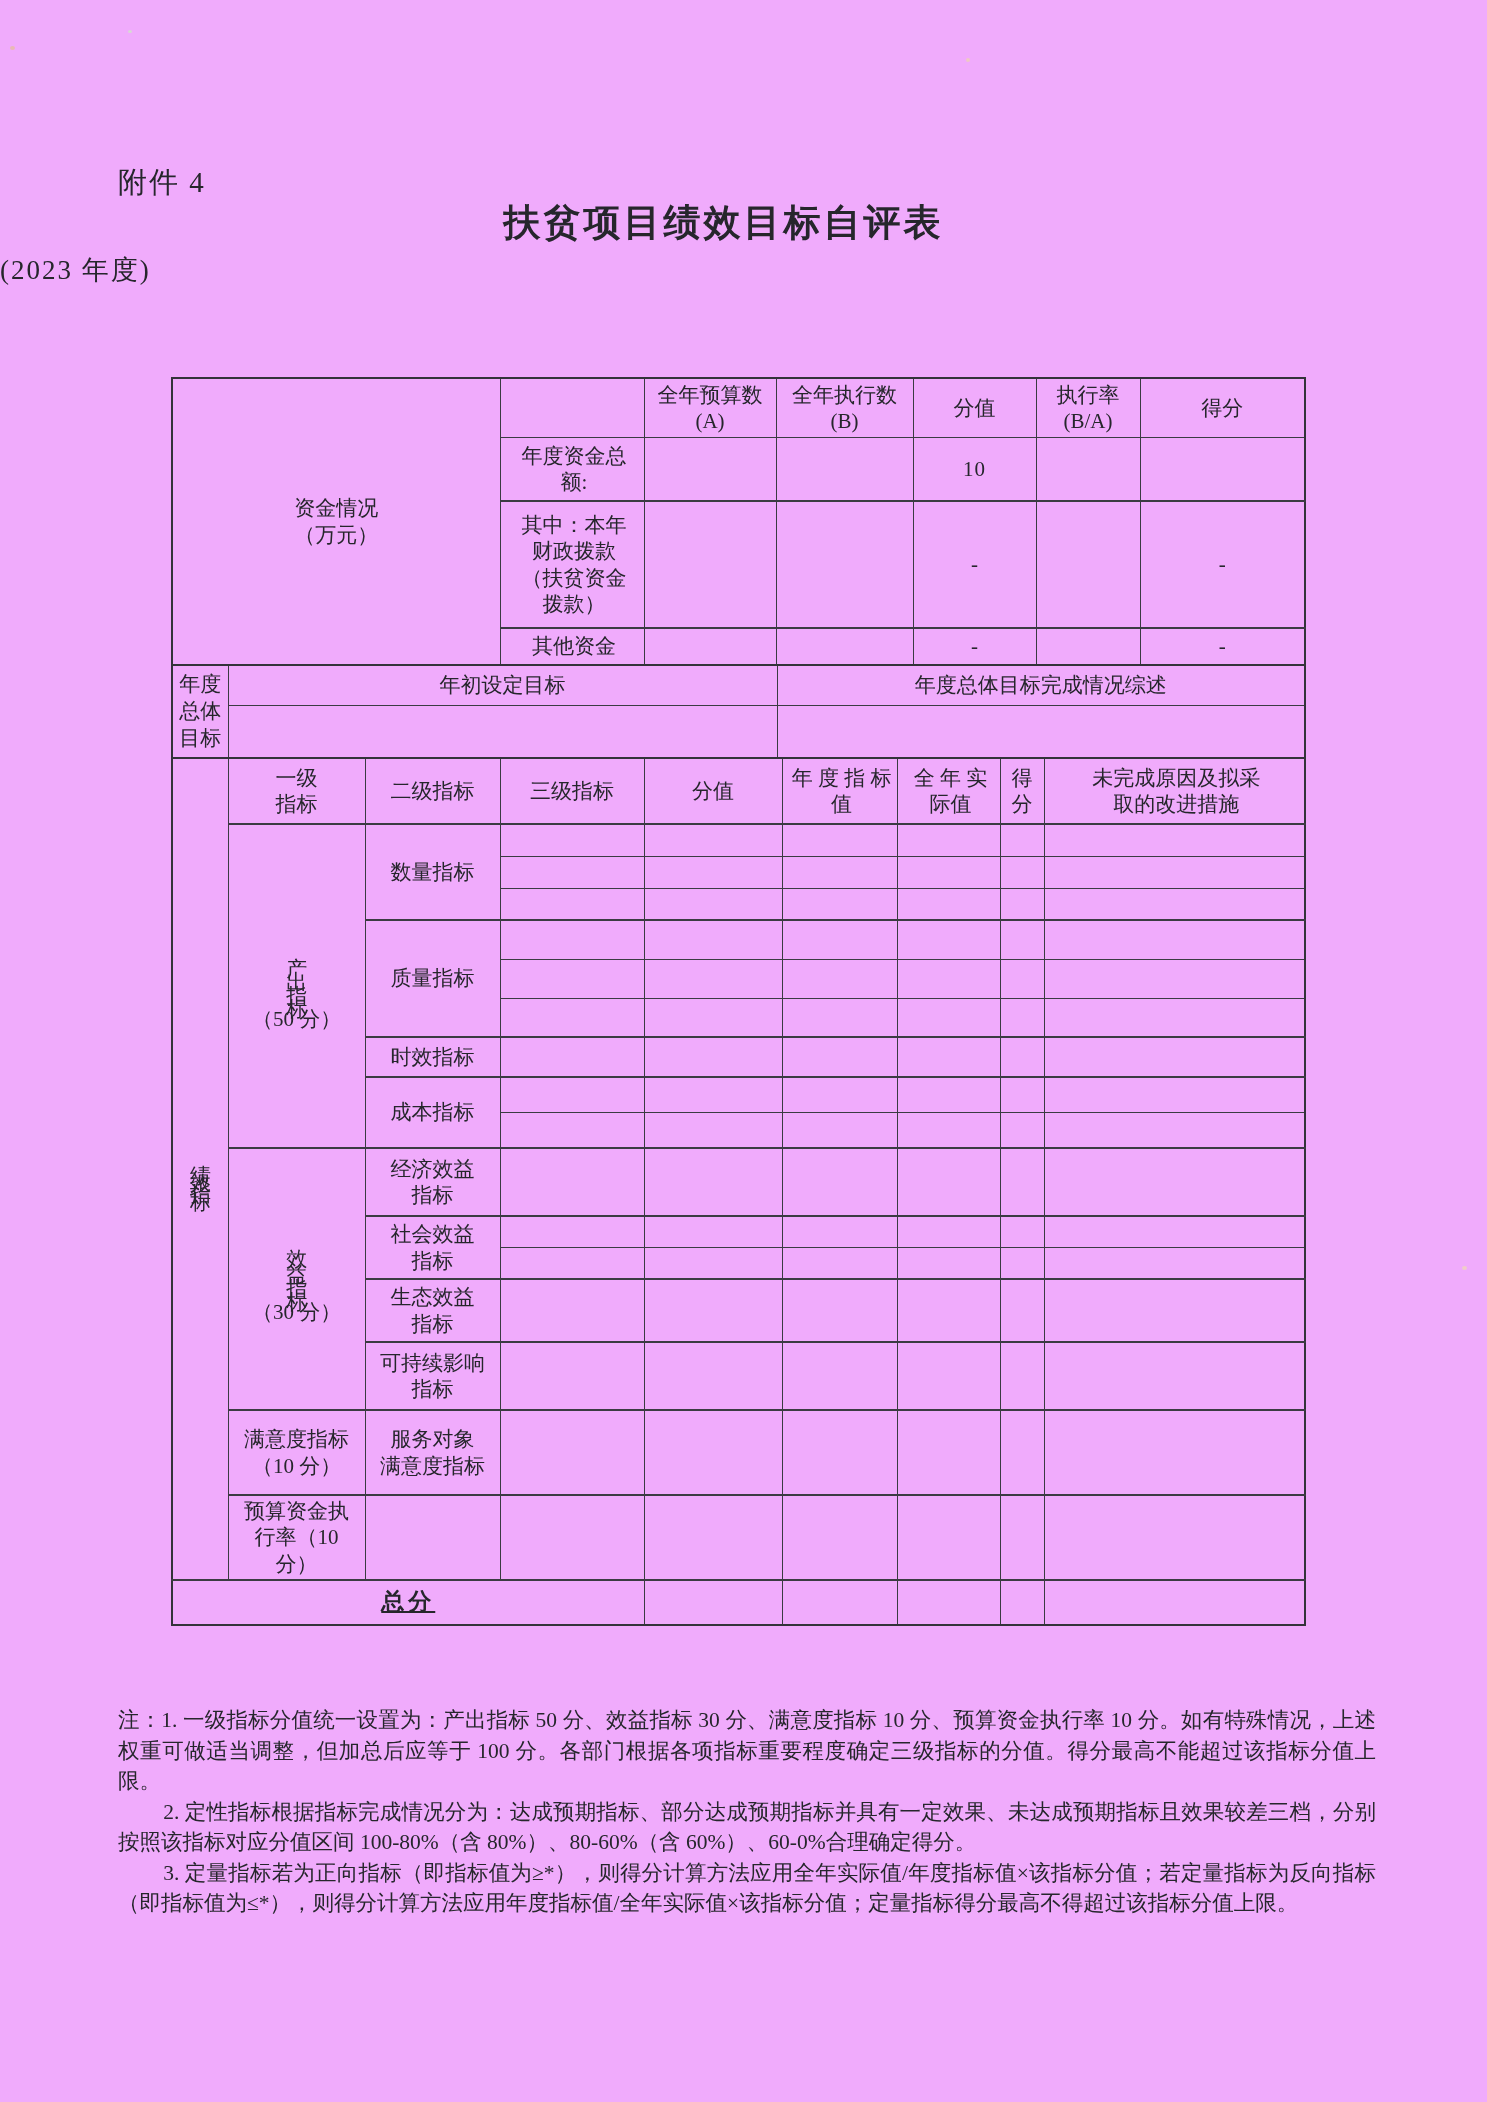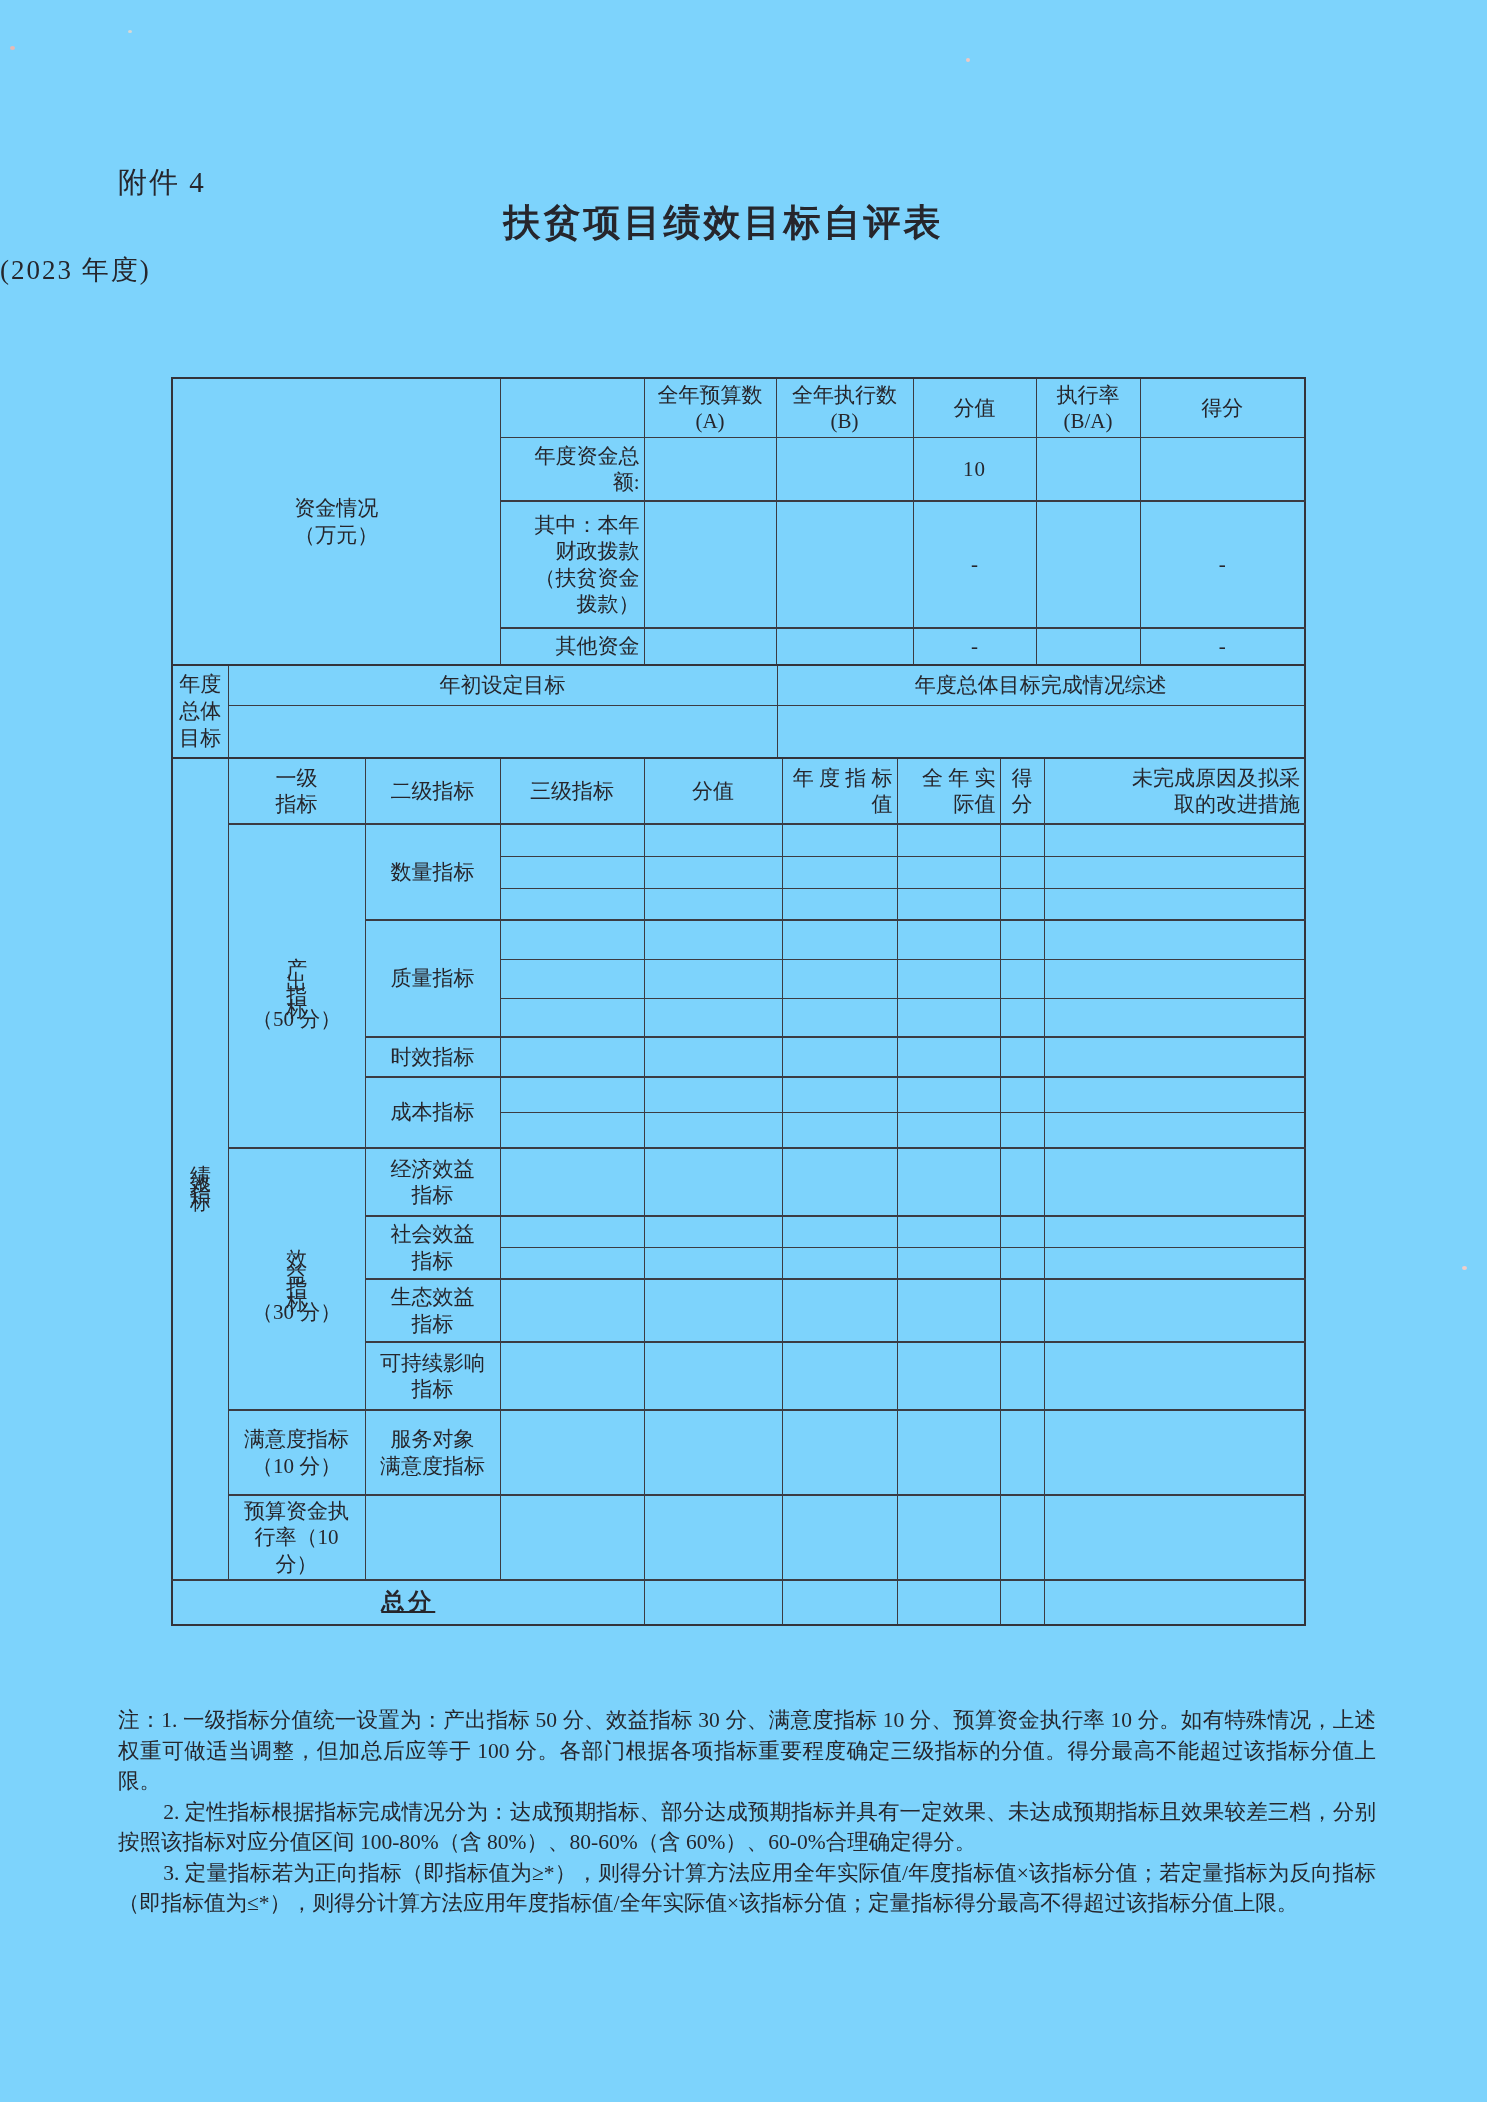--- a/index.html
+++ b/index.html
@@ -5,21 +5,21 @@
   html,body{margin:0;padding:0;}
   body{
     background:#e8e8e6;
     font-family:"Liberation Serif", serif;
   }
   .sheet{
     position:relative;
     width:1487px;
     height:2102px;
     margin:0 auto;
-    background:#7dd3fc;
+    background:#f0abfc;
     color:#26262c;
     overflow:hidden;
   }
   
   .attachment{
     position:absolute; left:118px; top:163px;
     font-size:29px; letter-spacing:2px;
   }
   .doc-title{
     position:absolute; left:0; right:40px; top:198px;
@@ -44,21 +44,21 @@
     border:1.6px solid #3b3b42;
     font-size:21px; line-height:1.25;
     text-align:center; vertical-align:middle;
     padding:2px 4px;
     white-space:pre-line;
     overflow:hidden;
     word-break:break-all;
   }
   table{ border:2.6px solid #33333a; }
   tr.gb > td{ border-top-width:2.6px; }
-  td.left{ text-align:right; padding-left:8px; }
+  td.left{ text-align:center; padding-left:8px; }
   td.blank{}
   
   .rA{height:46px;} .rB{height:39px;}
   .fh{height:59px;} .f1{height:64px;} .f2{height:127px;} .f3{height:37px;}
   .g1{height:40px;} .g2{height:53px;}
   .ph{height:66px;}
   .r32{height:32px;} .r39{height:39px;} .r40{height:40px;}
   .r35{height:35px;} .r36{height:36px;} .r68{height:68px;}
   .r31{height:31px;} .r63{height:63px;} .r85{height:85px;}
   .r80{height:80px;} .r45{height:45px;text-decoration:underline;}

